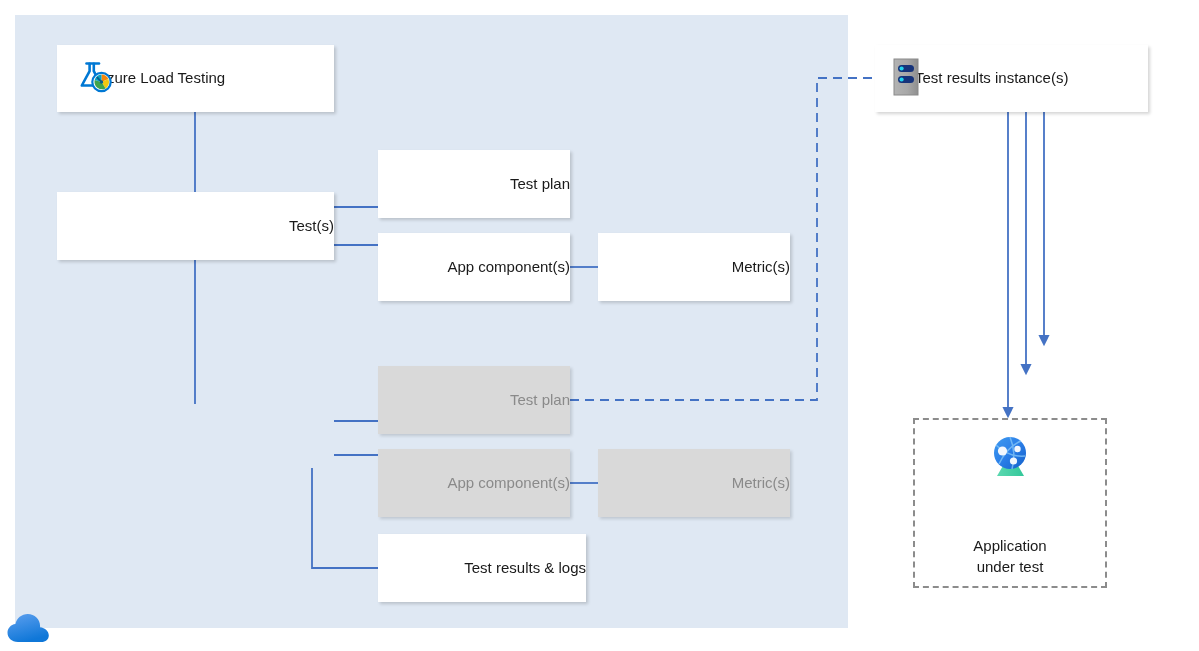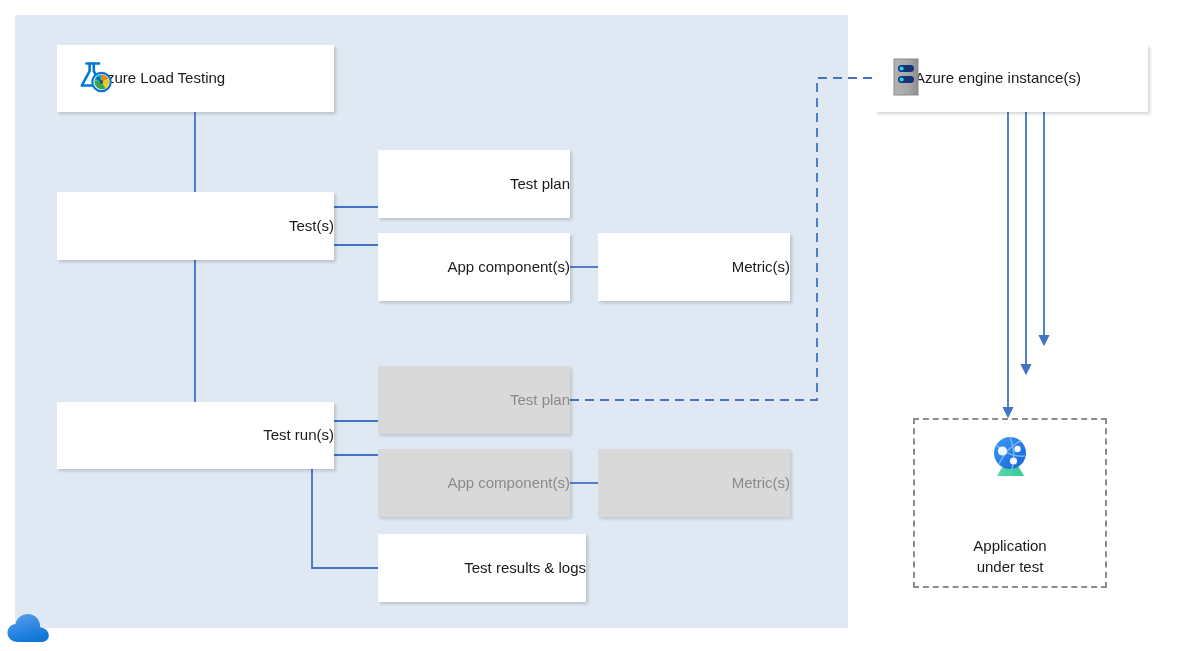--- a/index.html
+++ b/index.html
@@ -151,23 +151,20 @@
   </div>
 
   <div class="node" style="left:378px; top:233px; width:192px; height:68px;">
     <span class="label">App component(s)</span>
   </div>
 
   <div class="node" style="left:598px; top:233px; width:192px; height:68px;">
     <span class="label">Metric(s)</span>
   </div>
 
-  <div class="node" style="left:57px; top:402px; width:277px; height:67px;">
-    <span class="label">Test run(s)</span>
-  </div>
 
   <div class="node dim" style="left:378px; top:366px; width:192px; height:68px;">
     <span class="label">Test plan</span>
   </div>
 
   <div class="node dim" style="left:378px; top:449px; width:192px; height:68px;">
     <span class="label">App component(s)</span>
   </div>
 
   <div class="node dim" style="left:598px; top:449px; width:192px; height:68px;">
@@ -188,21 +185,21 @@
             <stop offset="1" stop-color="#8f8f8f"></stop>
           </linearGradient>
         </defs>
         <rect x="1" y="1" width="24" height="36" fill="url(#svrg)" stroke="#8a8a8a" stroke-width="1"></rect>
         <rect x="5" y="7" width="16" height="7" rx="3.5" fill="#16337a"></rect>
         <circle cx="8.6" cy="10.5" r="2.1" fill="#22d3ee"></circle>
         <rect x="5" y="18" width="16" height="7" rx="3.5" fill="#16337a"></rect>
         <circle cx="8.6" cy="21.5" r="2.1" fill="#22d3ee"></circle>
       </svg>
     </span>
-    <span class="label">Azure engine instance(s)</span>
+    <span class="label">Test results instance(s)</span>
   </div>
 
   <div class="dashed-box" style="left:913px; top:418px; width:194px; height:170px;">
     <span class="icon-holder" style="position:relative;">
       <svg width="54" height="54" viewBox="0 0 54 54">
         <defs>
           <linearGradient id="globeg" x1="0" y1="0" x2="1" y2="1">
             <stop offset="0" stop-color="#3f9bf0"></stop>
             <stop offset="0.5" stop-color="#2a7ee8"></stop>
             <stop offset="1" stop-color="#1461c9"></stop>

